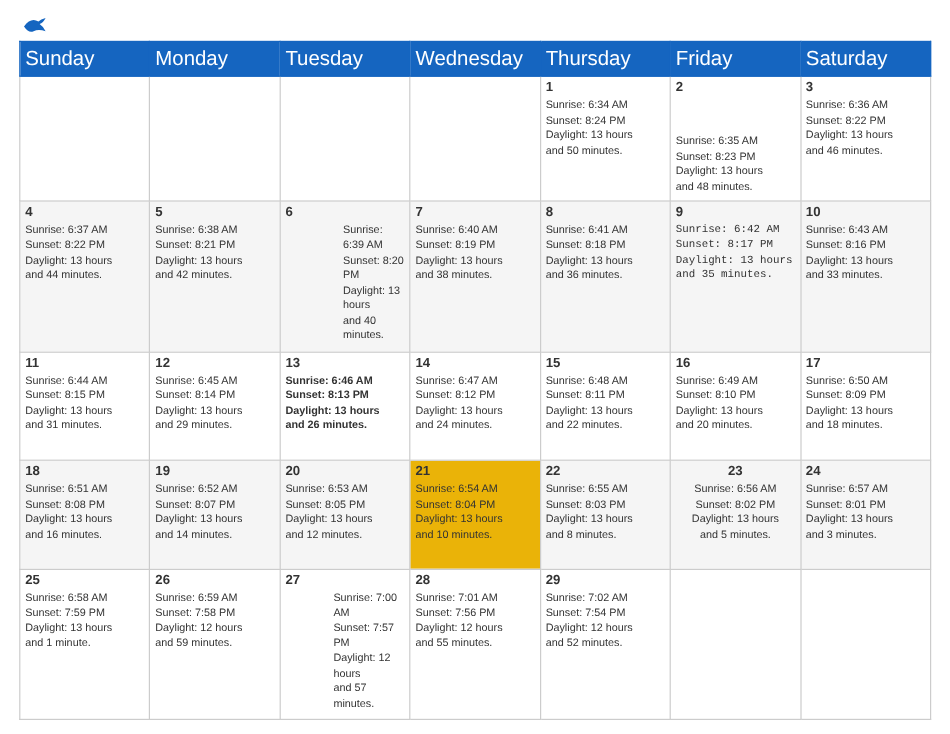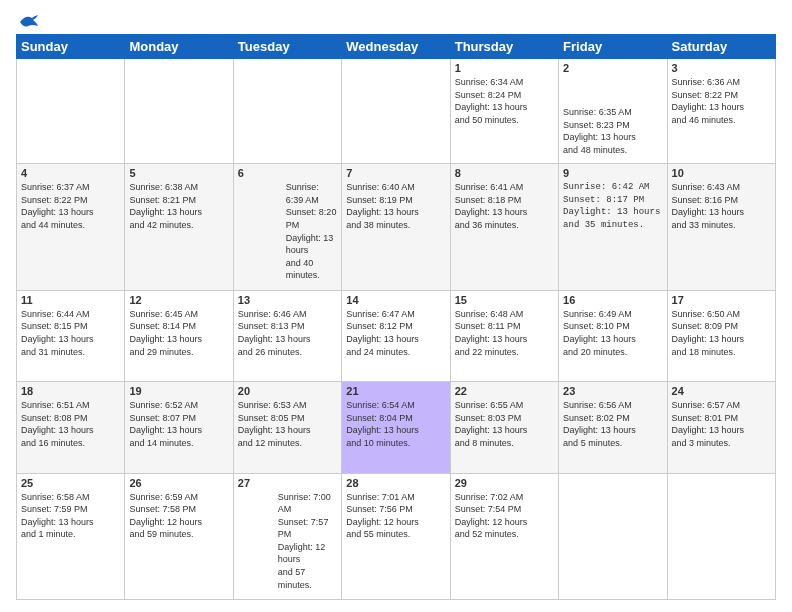--- a/index.html
+++ b/index.html
@@ -45,25 +45,25 @@
     .calendar {
       flex: 1;
       border: 1px solid #ccc;
       border-collapse: collapse;
       width: 100%;
       table-layout: fixed;
     }
     .calendar th {
       background: #1565c0;
       color: #fff;
-      font-size: 13px;
+      font-size: 17px;
       padding: 4px 4px;
       text-align: left;
       border: 1px solid #1565c0;
-      font-weight: bold;
+      font-weight: normal;
     }
     .calendar td {
       vertical-align: top;
       border: 1px solid #ccc;
       padding: 3px 4px;
       font-size: 9px;
       color: #333;
       background: #fff;
       height: 88px;
     }
@@ -211,21 +211,21 @@
           </td>
           <td>
             <span class="day-num">12</span>
             <div class="day-info" style="white-space: pre-line;">Sunrise: 6:45 AM
 Sunset: 8:14 PM
 Daylight: 13 hours
 and 29 minutes.</div>
           </td>
           <td>
             <span class="day-num">13</span>
-            <div class="day-info" style="white-space: pre-line;">Sunrise: 6:46 AM
+            <div class="day-info" style="white-space: pre-line; font-weight: bold;">Sunrise: 6:46 AM
 Sunset: 8:13 PM
 Daylight: 13 hours
 and 26 minutes.</div>
           </td>
           <td>
             <span class="day-num">14</span>
             <div class="day-info" style="white-space: pre-line;">Sunrise: 6:47 AM
 Sunset: 8:12 PM
 Daylight: 13 hours
 and 24 minutes.</div>
@@ -267,35 +267,35 @@
 Daylight: 13 hours
 and 14 minutes.</div>
           </td>
           <td style="background: rgb(245, 245, 245); margin-left: 20px;">
             <span class="day-num">20</span>
             <div class="day-info" style="white-space: pre-line;">Sunrise: 6:53 AM
 Sunset: 8:05 PM
 Daylight: 13 hours
 and 12 minutes.</div>
           </td>
-          <td style="background: #c4b5fd; margin-top: 10px;">
+          <td style="background: #eab308; margin-top: 10px;">
             <span class="day-num">21</span>
             <div class="day-info" style="white-space: pre-line;">Sunrise: 6:54 AM
 Sunset: 8:04 PM
 Daylight: 13 hours
 and 10 minutes.</div>
           </td>
           <td style="background: rgb(245, 245, 245);">
             <span class="day-num">22</span>
             <div class="day-info" style="white-space: pre-line;">Sunrise: 6:55 AM
 Sunset: 8:03 PM
 Daylight: 13 hours
 and 8 minutes.</div>
           </td>
-          <td style="background: rgb(245, 245, 245);">
+          <td style="background: rgb(245, 245, 245); text-align: center;">
             <span class="day-num">23</span>
             <div class="day-info" style="white-space: pre-line;">Sunrise: 6:56 AM
 Sunset: 8:02 PM
 Daylight: 13 hours
 and 5 minutes.</div>
           </td>
           <td style="background: rgb(245, 245, 245);">
             <span class="day-num">24</span>
             <div class="day-info" style="white-space: pre-line;">Sunrise: 6:57 AM
 Sunset: 8:01 PM

